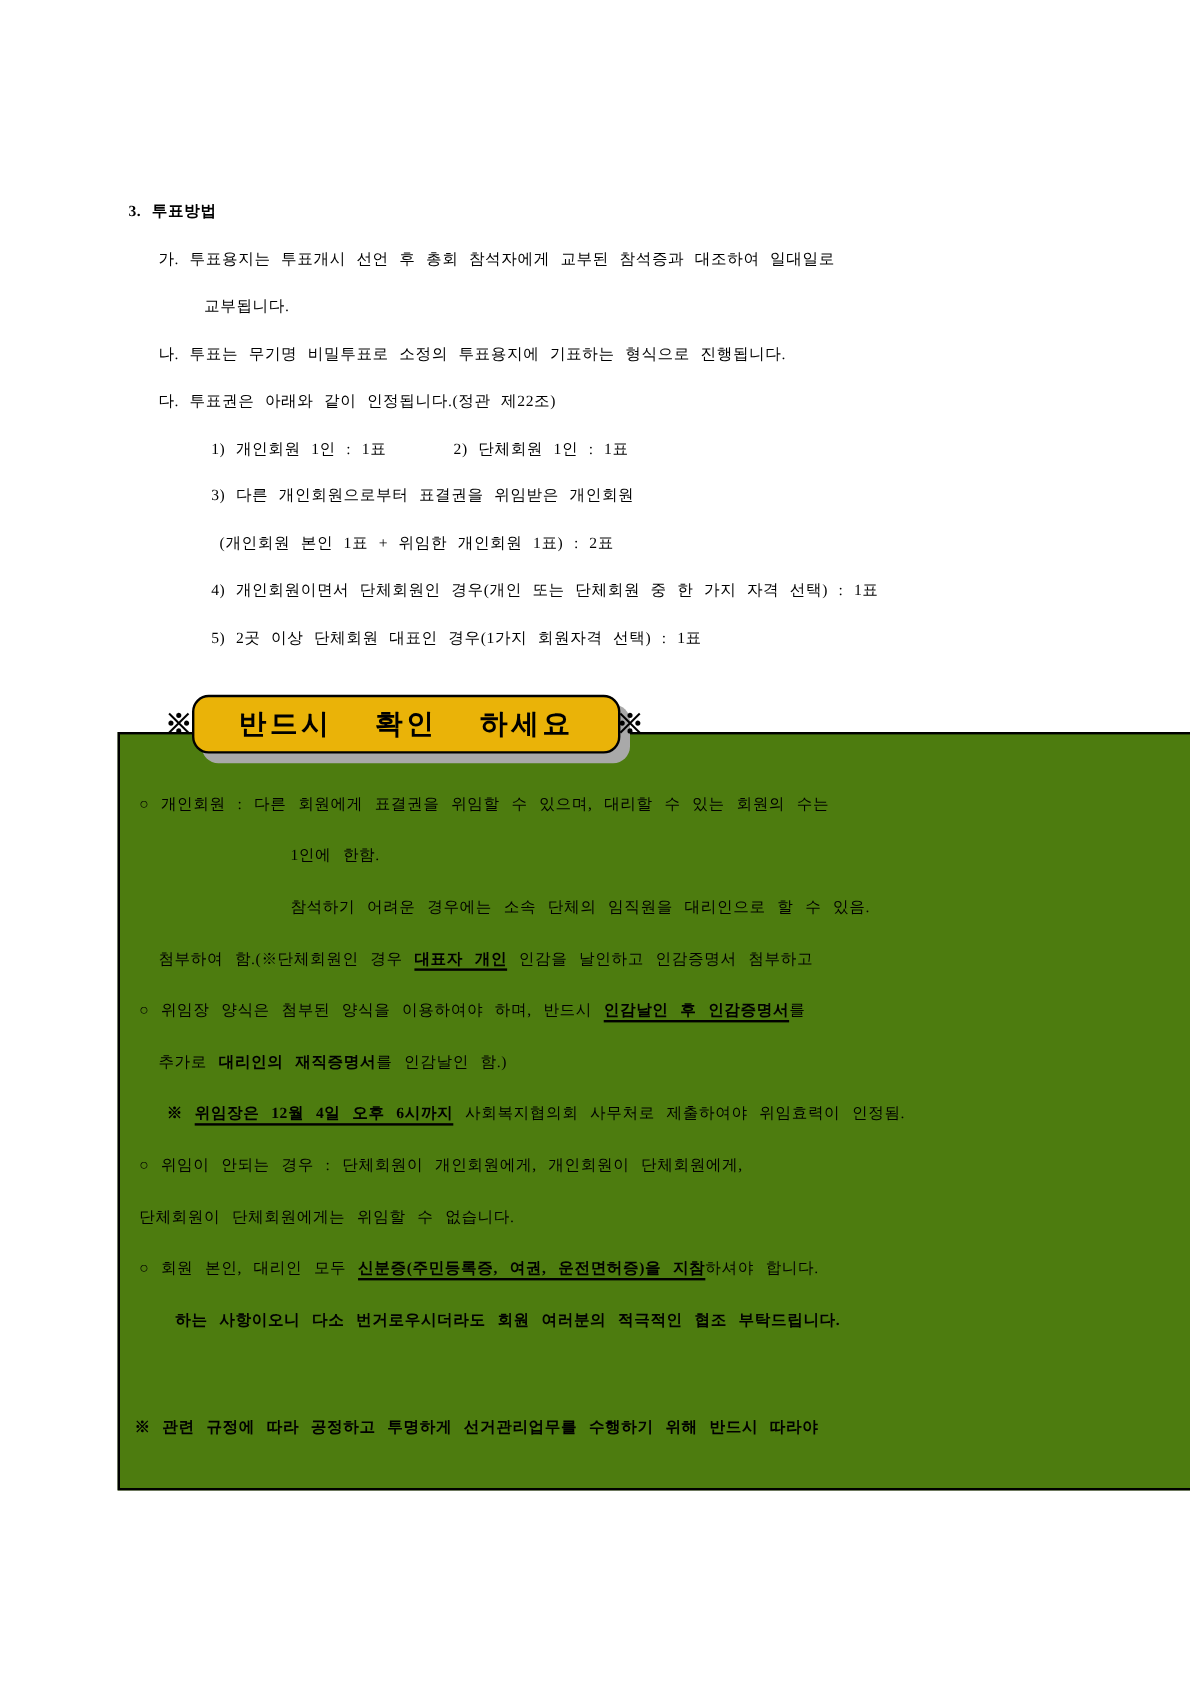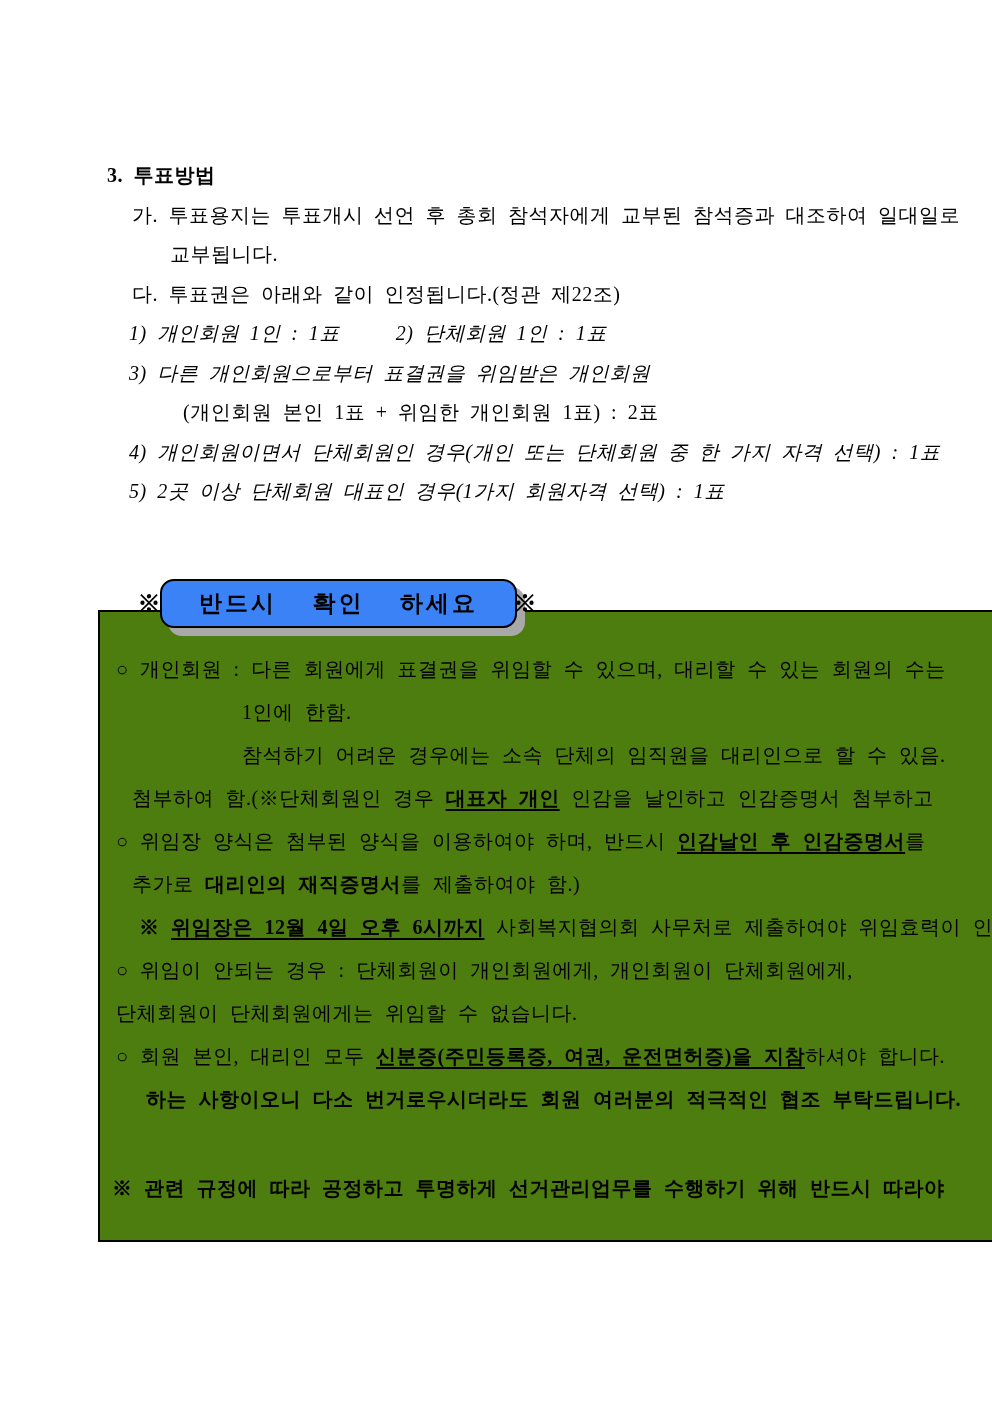--- a/index.html
+++ b/index.html
@@ -9,60 +9,60 @@
     width: 992px;
     height: 1403px;
     margin: 0 auto;
     background: #ffffff;
     font-family: "Liberation Serif", "DejaVu Serif", serif;
     color: #000000;
     overflow: hidden;
   }
   .line {
     white-space: pre;
-    font-size: 20px;
+    font-size: 13px;
     line-height: 39.5px;
     letter-spacing: 0.5px;
     word-spacing: 5px;
   }
   .seg { display: inline; }
   .b { font-weight: 700; }
   .u { text-decoration: underline; text-underline-offset: 4px; text-decoration-thickness: 1.5px; }
   .g { padding-left: 56px; }
 
   
   .top-section {
     position: absolute;
     left: 107px;
     top: 156px;
     width: 800px;
   }
   .t0 { margin-left: 0; }
   .t1 { margin-left: 25px; }
   .t2 { margin-left: 63px; }
-  .t3 { margin-left: 22px; font-style: italic; }
+  .t3 { margin-left: 69px; }
   .t4 { margin-left: 76px; }
 
   
   .notice-box {
     position: absolute;
     left: 98px;
     top: 610px;
     width: 936px;
     height: 632px;
     border: 2px solid #000000;
     background: #4d7c0f;
   }
   .notice-box-header {
     position: absolute;
     left: 160px;
     top: 579px;
     width: 357px;
     height: 49px;
-    background: #3b82f6;
+    background: #eab308;
     border: 2.5px solid #000000;
     border-radius: 14px;
     box-shadow: 8px 8px 0 #a9a9a9;
     z-index: 2;
     display: flex;
     align-items: center;
     justify-content: center;
     font-size: 23px;
     font-weight: 700;
     letter-spacing: 3px;
@@ -89,38 +89,39 @@
 </style>
 </head>
 <body>
 
 <div class="page" style="background: rgb(255, 255, 255); color: rgb(0, 0, 0);">
 
   <div class="top-section">
       <div class="line t0"><span class="seg b">3. 투표방법</span></div>
       <div class="line t1"><span class="seg">가. 투표용지는 투표개시 선언 후 총회 참석자에게 교부된 참석증과 대조하여 일대일로</span></div>
       <div class="line t2"><span class="seg">교부됩니다.</span></div>
+      <div class="line t1"><span class="seg">나. 투표는 무기명 비밀투표로 소정의 투표용지에 기표하는 형식으로 진행됩니다.</span></div>
       <div class="line t1"><span class="seg">다. 투표권은 아래와 같이 인정됩니다.(정관 제22조)</span></div>
       <div class="line t3"><span class="seg">1) 개인회원 1인 : 1표</span><span class="seg g">2) 단체회원 1인 : 1표</span></div>
       <div class="line t3"><span class="seg">3) 다른 개인회원으로부터 표결권을 위임받은 개인회원</span></div>
       <div class="line t4"><span class="seg">(개인회원 본인 1표 + 위임한 개인회원 1표) : 2표</span></div>
       <div class="line t3"><span class="seg">4) 개인회원이면서 단체회원인 경우(개인 또는 단체회원 중 한 가지 자격 선택) : 1표</span></div>
       <div class="line t3"><span class="seg">5) 2곳 이상 단체회원 대표인 경우(1가지 회원자격 선택) : 1표</span></div>
     </div>
 
   <div class="notice-box-header">※  반드시  확인  하세요  ※</div>
 
   <div class="notice-box">
     <div class="notice-content">
         <div class="line b0"><span class="seg">○ 개인회원 : 다른 회원에게 표결권을 위임할 수 있으며, 대리할 수 있는 회원의 수는</span></div>
         <div class="line b1"><span class="seg">1인에 한함.</span></div>
         <div class="line b1"><span class="seg">참석하기 어려운 경우에는 소속 단체의 임직원을 대리인으로 할 수 있음.</span></div>
         <div class="line b2"><span class="seg">첨부하여 함.(※단체회원인 경우 </span><span class="seg b u">대표자 개인</span><span class="seg"> 인감을 날인하고 인감증명서 첨부하고</span></div>
         <div class="line b0"><span class="seg">○ 위임장 양식은 첨부된 양식을 이용하여야 하며, 반드시 </span><span class="seg b u">인감날인 후 인감증명서</span><span class="seg">를</span></div>
-        <div class="line b2"><span class="seg">추가로 </span><span class="seg b">대리인의 재직증명서</span><span class="seg">를 제출하여야 함.)</span></div>
+        <div class="line b2"><span class="seg">추가로 </span><span class="seg b">대리인의 재직증명서</span><span class="seg">를 인감날인 함.)</span></div>
         <div class="line b3"><span class="seg b">※ </span><span class="seg b u">위임장은 12월 4일 오후 6시까지</span><span class="seg"> 사회복지협의회 사무처로 제출하여야 위임효력이 인정됨.</span></div>
         <div class="line b0"><span class="seg">○ 위임이 안되는 경우 : 단체회원이 개인회원에게, 개인회원이 단체회원에게,</span></div>
         <div class="line b4"><span class="seg">단체회원이 단체회원에게는 위임할 수 없습니다.</span></div>
         <div class="line b0"><span class="seg">○ 회원 본인, 대리인 모두 </span><span class="seg b u">신분증(주민등록증, 여권, 운전면허증)을 지참</span><span class="seg">하셔야 합니다.</span></div>
         <div class="line f2"><span class="seg b">하는 사항이오니 다소 번거로우시더라도 회원 여러분의 적극적인 협조 부탁드립니다.</span></div>
         <div class="line f1"><span class="seg b">※ 관련 규정에 따라 공정하고 투명하게 선거관리업무를 수행하기 위해 반드시 따라야</span></div>
       </div>
   </div>
 
 </div>

